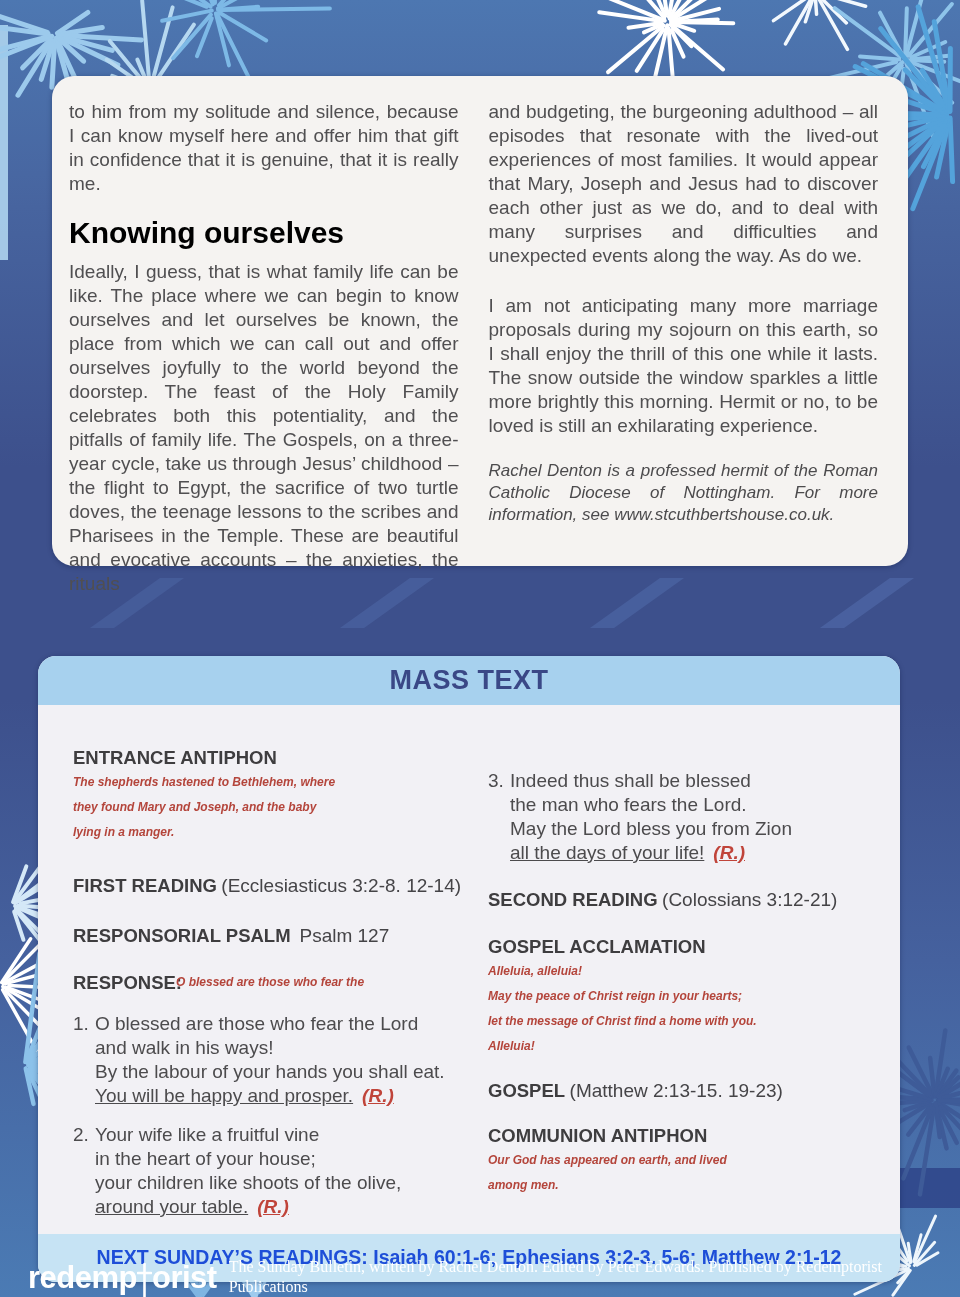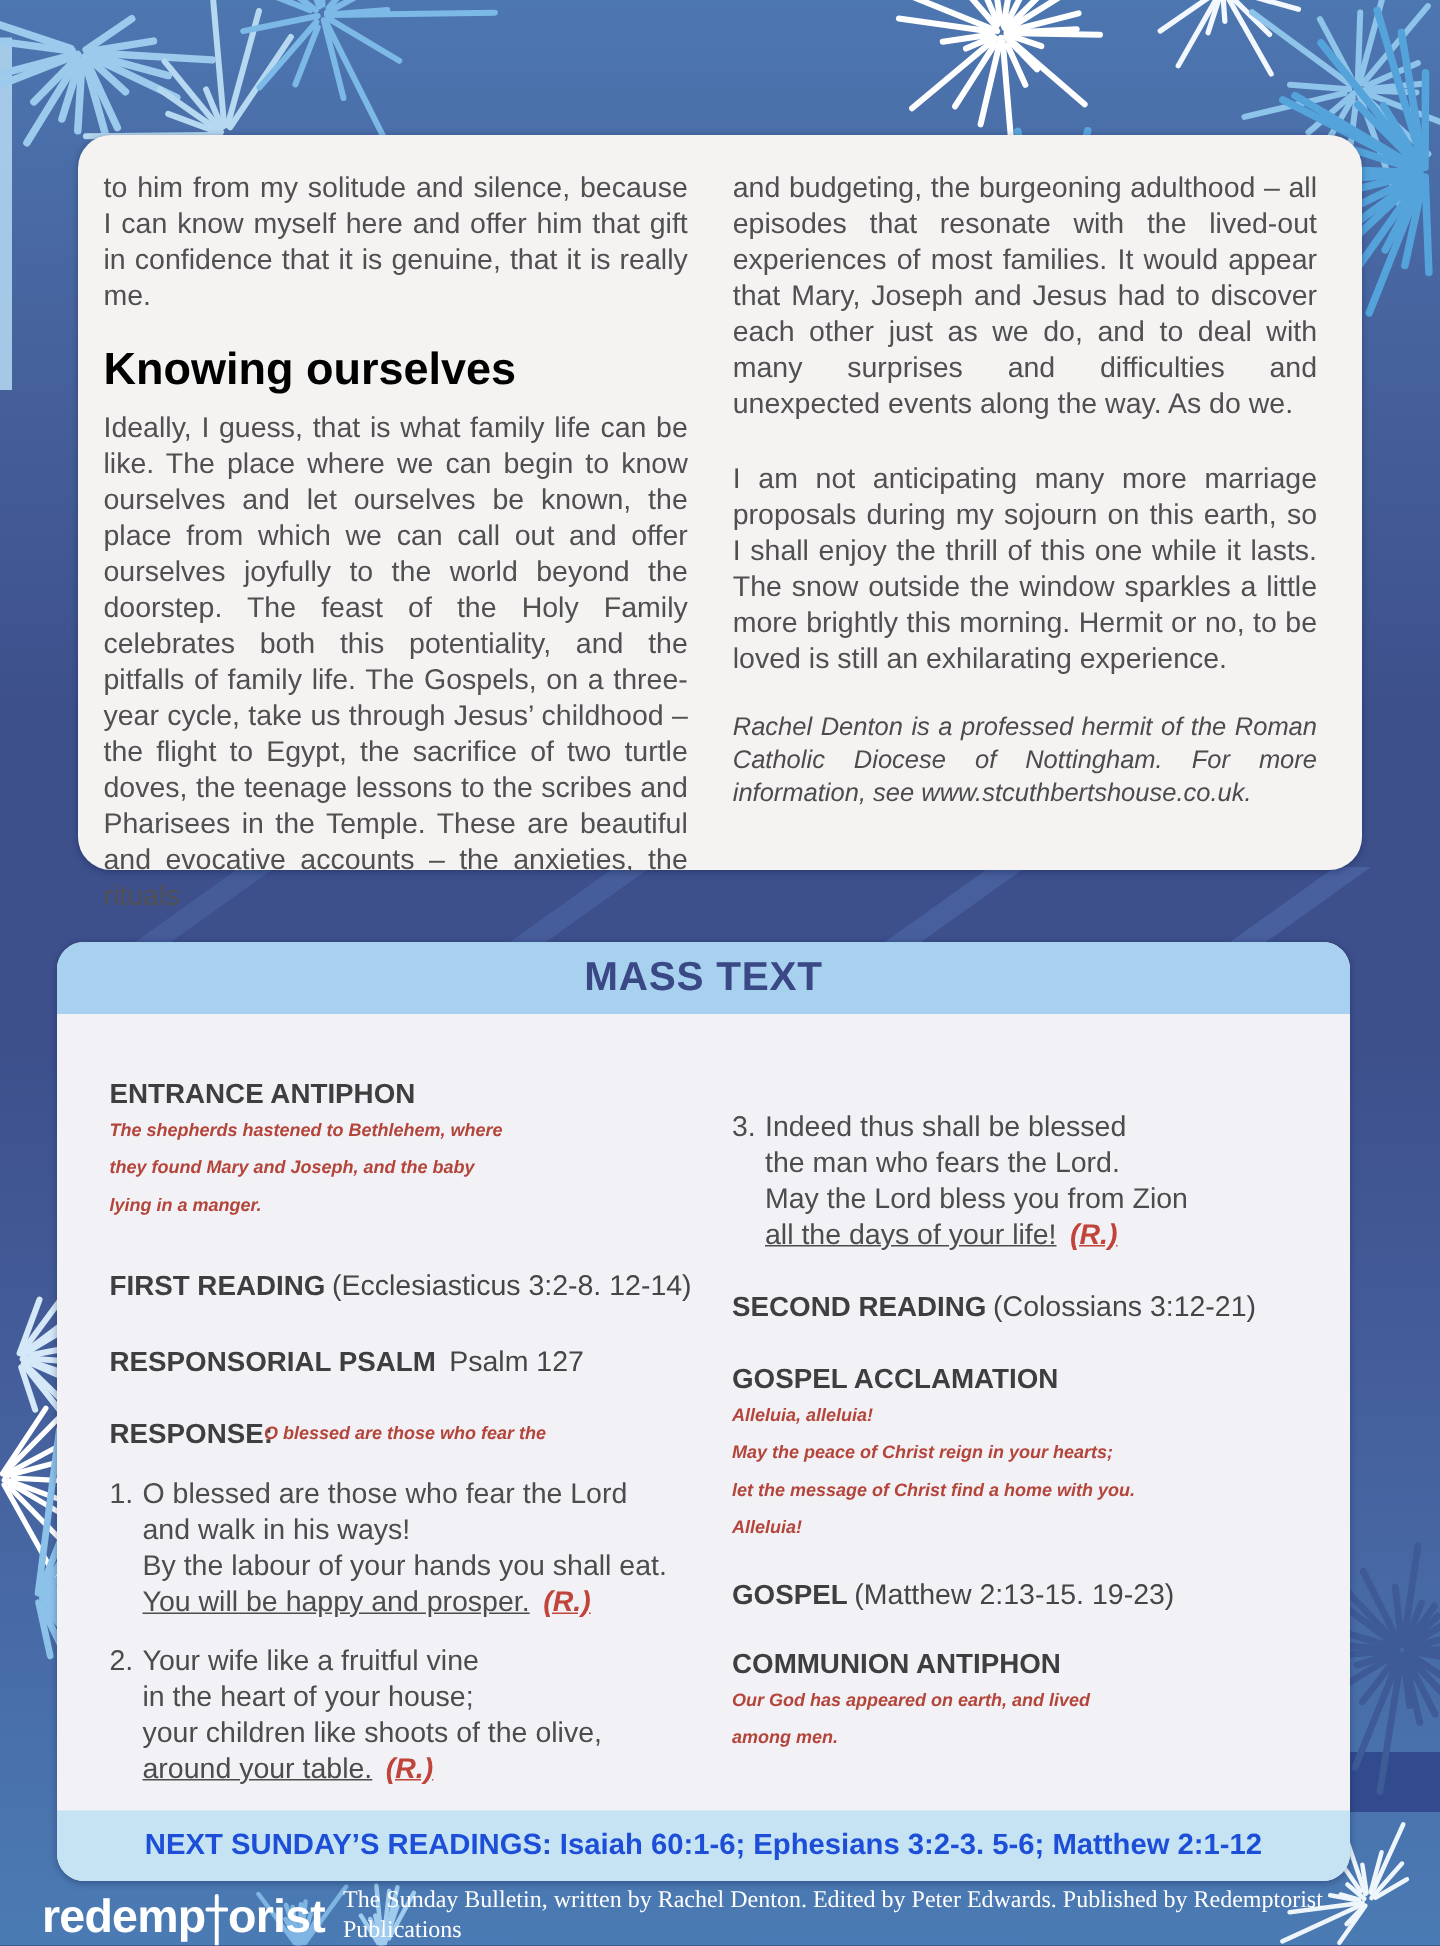--- a/index.html
+++ b/index.html
@@ -2,31 +2,31 @@
 <html><head>
 <meta charset="utf-8">
 <style>
   html,body{margin:0;padding:0;background:#3d508c;}
   .page{position:relative;width:960px;height:1297px;overflow:hidden;
         font-family:"Liberation Sans",sans-serif;
         background:linear-gradient(180deg,#4d77b1 0%,#47649f 16%,#3d508c 36%,#3d508c 54%,#45619e 74%,#4b7bb4 100%);}
   #deco{position:absolute;left:0;top:0;z-index:1;}
 
   
-  .article-card{position:absolute;z-index:2;left:52px;top:90px;width:856px;height:490px;
+  .article-card{position:absolute;z-index:2;left:52px;top:76px;width:856px;height:490px;
         background:#f5f3f1;border-radius:22px;box-shadow:0 1px 5px rgba(10,20,60,.35);
         box-sizing:border-box;padding:24px 30px 0 17px;display:flex;gap:30px;color:#504f51;justify-content:center;}
   .article-card .col{flex:1 1 0;}
   .body{font-size:19px;line-height:24px;margin:0 0 0 0;text-align:justify;}
   .article-card h2{font-size:30px;line-height:34px;color:#000000;font-weight:bold;margin:20px 0 10px 0;}
   .para2{margin-top:26px;}
   .bio{font-size:17px;line-height:22px;font-style:italic;margin-top:22px;text-align:justify;color:#4c4b4d;}
 
   
-  .mass-card{position:absolute;z-index:2;left:38px;top:628px;width:862px;height:626px;
+  .mass-card{position:absolute;z-index:2;left:38px;top:656px;width:862px;height:626px;
         border-radius:18px;box-shadow:0 1px 5px rgba(10,20,60,.35);overflow:hidden;
         display:flex;flex-direction:column;box-sizing:border-box;background:#f2f1f5;}
   .mass-header{height:50px;background:#a7d1ee;display:flex;align-items:center;justify-content:center;}
   .mass-header span{font-size:27px;font-weight:bold;letter-spacing:.5px;color:#3a4886;}
   .mass-body{flex:1 1 auto;display:flex;gap:21px;padding:40px 18px 0 19px;color:#4c4b4d;margin-left:16px;}
   .mcol{flex:1 1 0;}
   .block{margin-bottom:19px;}
   .mlabel{font-weight:bold;font-size:18.5px;line-height:25px;color:#3e3d3f;}
   .ref{font-size:19px;line-height:25px;color:#454447;}
   .red{display:block;color:#b4453b;font-weight:bold;font-style:italic;font-size:12px;line-height:25px;}

